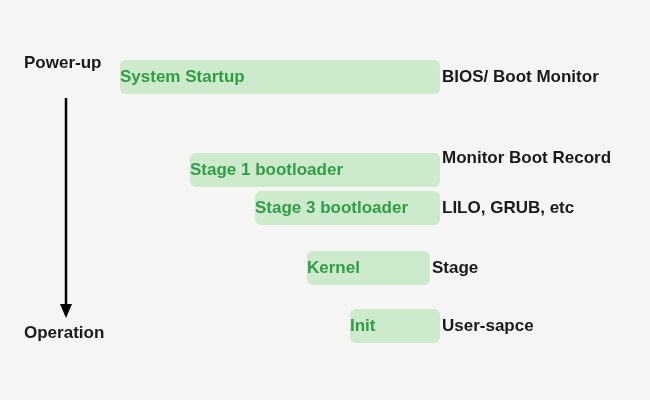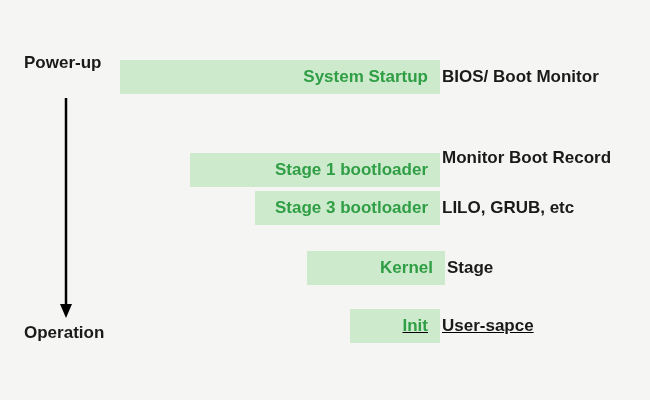--- a/index.html
+++ b/index.html
@@ -49,40 +49,41 @@
     align-items: center;
     white-space: nowrap;
   }
   .bar {
     background: var(--barbg, #cdeacd);
     color: var(--bartext, #2f9e44);
     font-weight: bold;
     font-size: 17px;
     height: 34px;
     line-height: 34px;
-    text-align: right;
+    text-align: left;
     padding-right: 12px;
     box-sizing: border-box;
     flex: 0 0 auto;
+    border-radius: 6px;
   }
   .side-label {
     margin-left: 2px;
     font-size: 17px;
     font-weight: bold;
     color: var(--label, #1a1a1a);
   }
   .row0 { top: 60px;  left: 120px; }
   .row0 .bar { width: 320px; }
   .row1 { top: 129px; left: 190px; }
   .row1 .bar { width: 250px; margin-top: 24px; }
   .row2 { top: 191px; left: 255px; }
   .row2 .bar { width: 185px; }
   .row3 { top: 251px; left: 307px; }
-  .row3 .bar { width: 138px; }
-  .row4 { top: 309px; left: 350px; text-decoration: underline; }
+  .row3 .bar { width: 123px; }
+  .row4 { top: 309px; left: 350px; }
   .row4 .bar { width: 90px; }
 </style>
 </head>
 <body>
 
 <div class="canvas">
 
   <div class="flow-start">
     <span>Power-up</span>
   </div>

